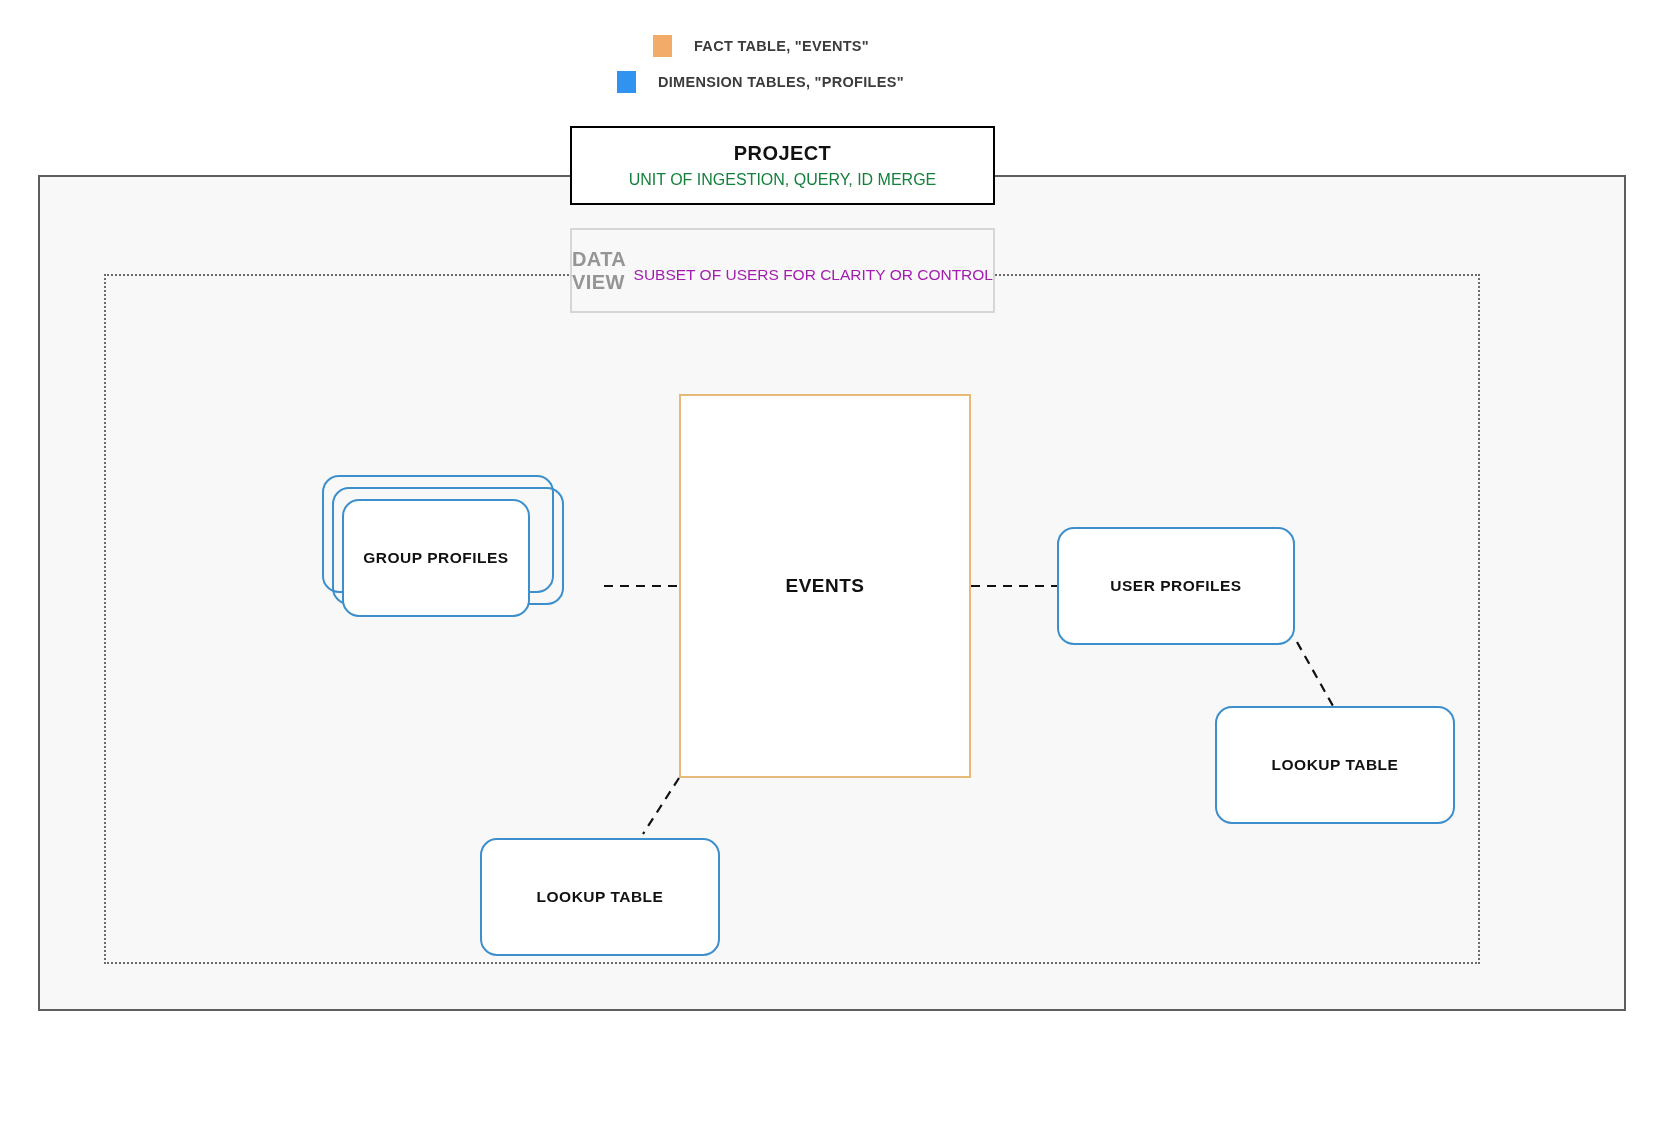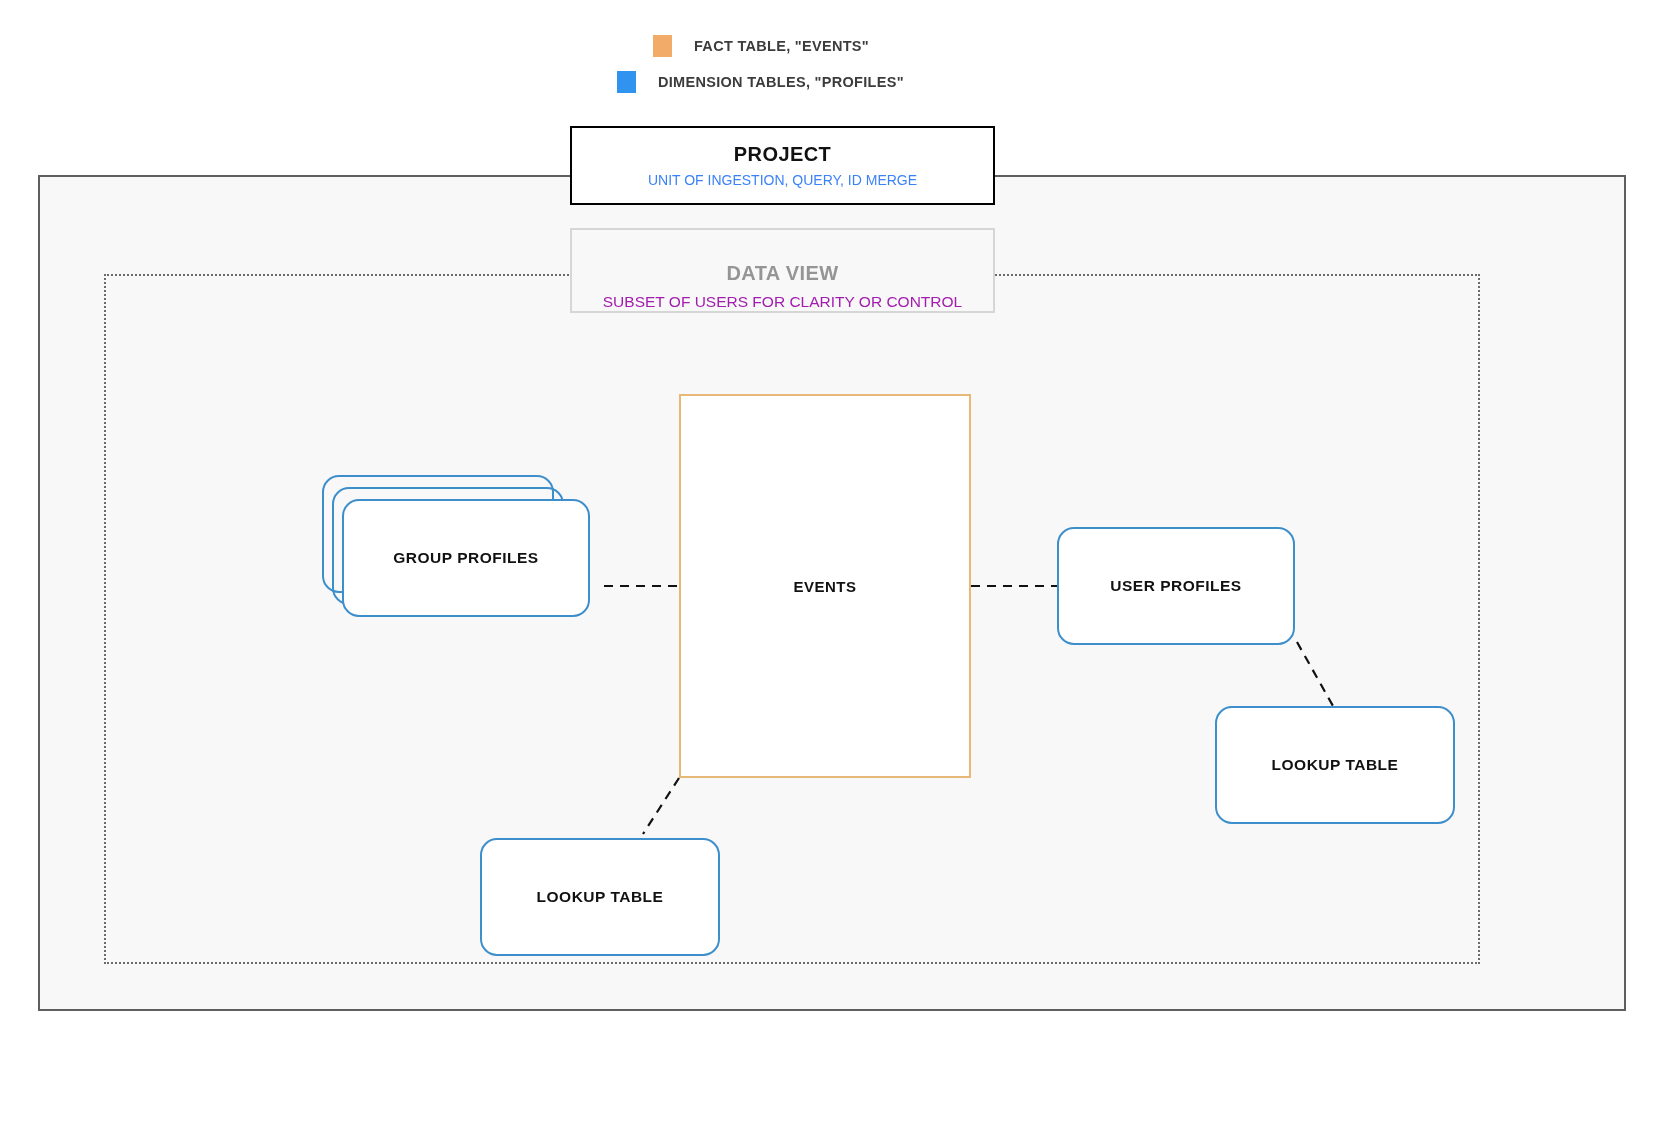--- a/index.html
+++ b/index.html
@@ -66,22 +66,22 @@
     justify-content: center;
   }
   #project-box .title {
     font-size: 20px;
     font-weight: bold;
     letter-spacing: 0.4px;
     color: #111111;
   }
   #project-box .subtitle {
     margin-top: 6px;
-    font-size: 14px;
-    color: #3b82f6;
+    font-size: 16px;
+    color: #15803d;
     white-space: nowrap;
   }
 
   
   #dataview-container {
     position: absolute;
     left: 104px;
     top: 274px;
     width: 1376px;
     height: 690px;
@@ -93,23 +93,23 @@
   #dataview-box {
     position: absolute;
     left: 570px;
     top: 228px;
     width: 425px;
     height: 85px;
     background: #f8f8f8;
     border: 2px solid #d6d6d6;
     box-sizing: border-box;
     display: flex;
-    flex-direction: column;
-    align-items: center;
-    justify-content: flex-end;
+    flex-direction: row;
+    align-items: center;
+    justify-content: flex-start;
   }
   #dataview-box .title {
     font-size: 20px;
     font-weight: bold;
     letter-spacing: 0.4px;
     color: #959595;
   }
   #dataview-box .subtitle {
     margin-top: 8px;
     font-size: 15.5px;
@@ -125,21 +125,21 @@
     width: 292px;
     height: 384px;
     background: #ffffff;
     border: 2px solid #e8b878;
     box-sizing: border-box;
     display: flex;
     align-items: center;
     justify-content: center;
   }
   #events-box .node-label {
-    font-size: 15px;
+    font-size: 19px;
     font-weight: bold;
     letter-spacing: 0.5px;
     color: #111111;
   }
 
   
   .node-card {
     position: absolute;
     background: #ffffff;
     border: 2px solid #3d8fcb;
@@ -198,21 +198,21 @@
 
     <line x1="1297" y1="642" x2="1333" y2="706" stroke="#111111" stroke-width="2.2" stroke-dasharray="9 7"></line>
   </svg>
 
   <div id="events-box">
     <span class="node-label">EVENTS</span>
   </div>
 
   <div class="node-card stack-back" style="left:322px; top:475px; width:232px; height:118px;"></div>
   <div class="node-card stack-back" style="left:332px; top:487px; width:232px; height:118px;"></div>
-  <div class="node-card" style="left:342px; top:499px; width:248px; height:118px;justify-content:center;">
+  <div class="node-card" style="left:342px; top:499px; width:188px; height:118px;justify-content:center;">
     <span class="node-label">GROUP PROFILES</span>
   </div>
 
   <div class="node-card" style="left:1057px; top:527px; width:238px; height:118px;border-radius:17px;">
     <span class="node-label">USER PROFILES</span>
   </div>
 
   <div class="node-card" style="left:1215px; top:706px; width:240px; height:118px;">
     <span class="node-label">LOOKUP TABLE</span>
   </div>

